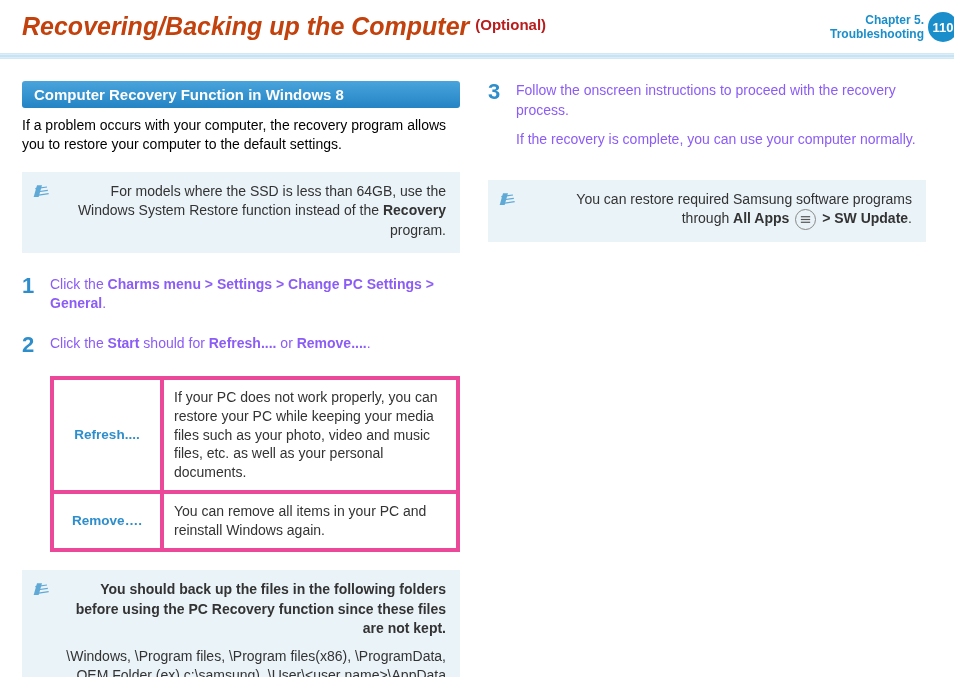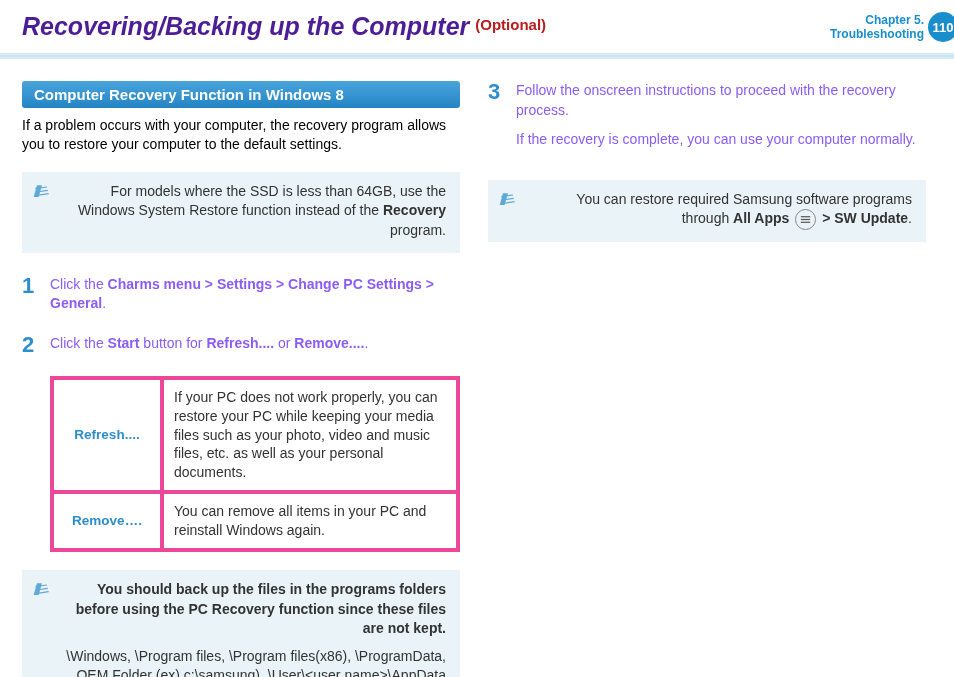--- a/index.html
+++ b/index.html
@@ -15,21 +15,21 @@
     .header {
       display: flex;
       align-items: flex-start;
       padding: 12px 0 8px 22px;
       position: relative;
     }
     .title {
       font-size: 25px;
       font-weight: 700;
       font-style: italic;
-      color: #4c1d95;
+      color: #c2410c;
     }
     .title-optional {
       font-size: 15px;
       font-weight: 700;
       color: #b91c1c;
       margin-left: 6px;
       padding-top: 4px;
     }
     .chapter-block {
       position: absolute;
@@ -211,21 +211,21 @@
     <div class="step">
       <div class="step-num">1</div>
       <div class="step-body">
         <span>Click the </span><b>Charms menu</b><b> &gt; </b><b>Settings</b><b> &gt; </b><b>Change PC Settings</b><b> &gt; </b><b>General</b><span>.</span>
       </div>
     </div>
 
     <div class="step">
       <div class="step-num">2</div>
       <div class="step-body">
-        <span>Click the </span><b>Start</b><span> button for </span><b>Refresh....</b><span> or </span><b>Remove....</b><span>.</span>
+        <span>Click the </span><b>Start</b><span> should for </span><b>Refresh....</b><span> or </span><b>Remove....</b><span>.</span>
       </div>
     </div>
 
     <table class="table">
       <tbody>
           <tr>
         <td class="label-cell">Refresh....</td>
         <td>If your PC does not work properly, you can restore your PC while keeping your media files such as your photo, video and music files, etc. as well as your personal documents.</td>
       </tr>
       <tr>
@@ -236,21 +236,21 @@
       </table>
 
     <div class="note-box" style="margin-bottom:0">
       <span class="note-icon">
         <svg viewBox="0 0 24 22">
             <path d="M2 18 L6 4 L12 4 L8 18 Z" fill="#5fa9d6"></path>
             <path d="M4 8 L18 6 M5 12 L19 10 M6 16 L20 14" stroke="#5fa9d6" stroke-width="1.4" fill="none"></path>
           </svg>
       </span>
       <div class="note-body-wide">
-        <div class="note-strong">You should back up the files in the programs folders before using the PC Recovery function since these files are not kept.</div>
+        <div class="note-strong">You should back up the files in the following folders before using the PC Recovery function since these files are not kept.</div>
         <div class="folders">\Windows, \Program files, \Program files(x86), \ProgramData, OEM Folder (ex) c:\samsung), \User\&lt;user name&gt;\AppData</div>
       </div>
     </div>
   </div>
 
   <div class="col">
     <div class="step">
       <div class="step-num">3</div>
       <div class="step-body">
         <p>Follow the onscreen instructions to proceed with the recovery process.</p>

